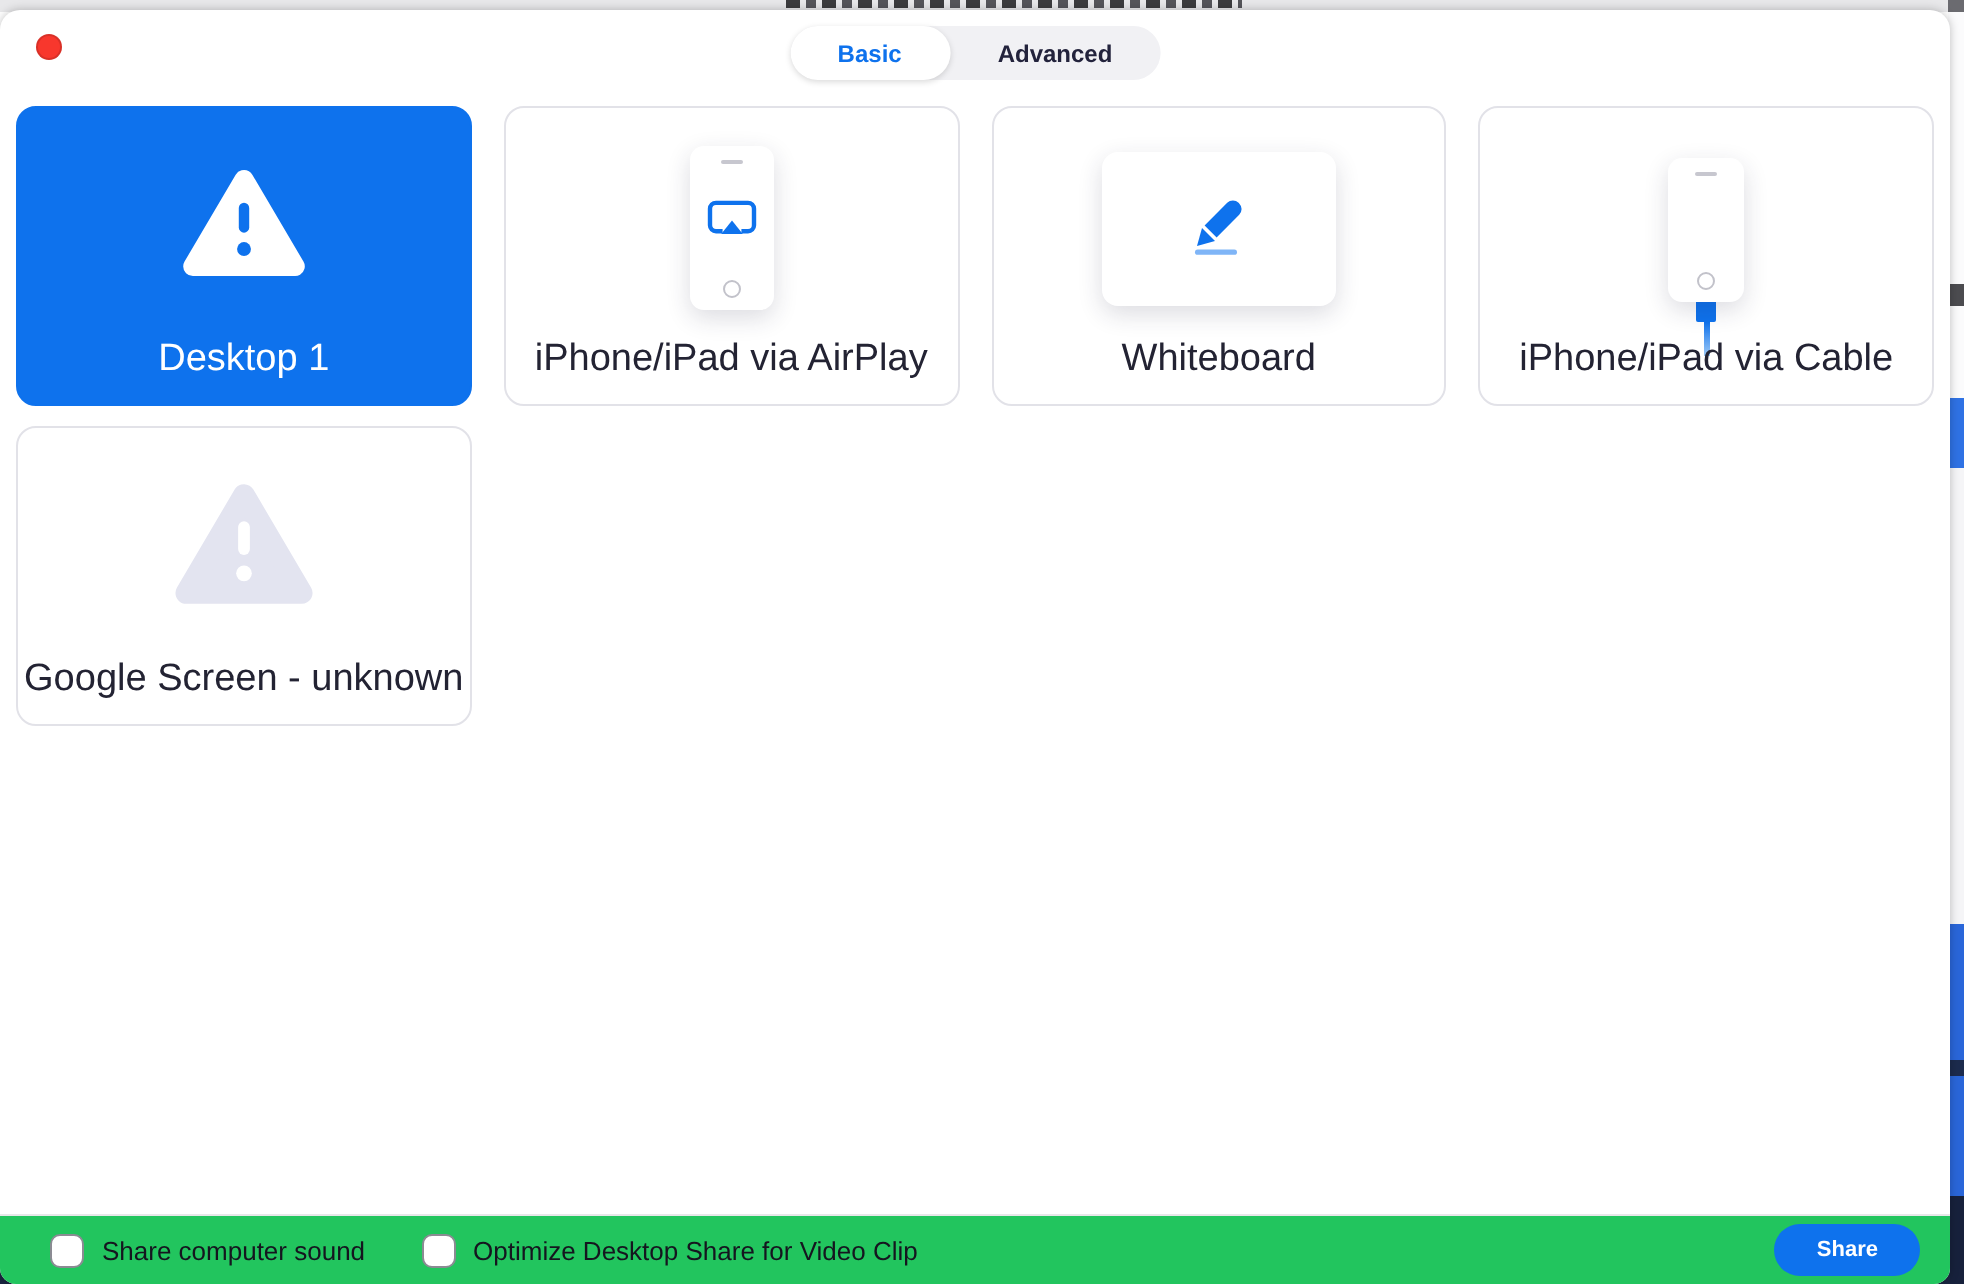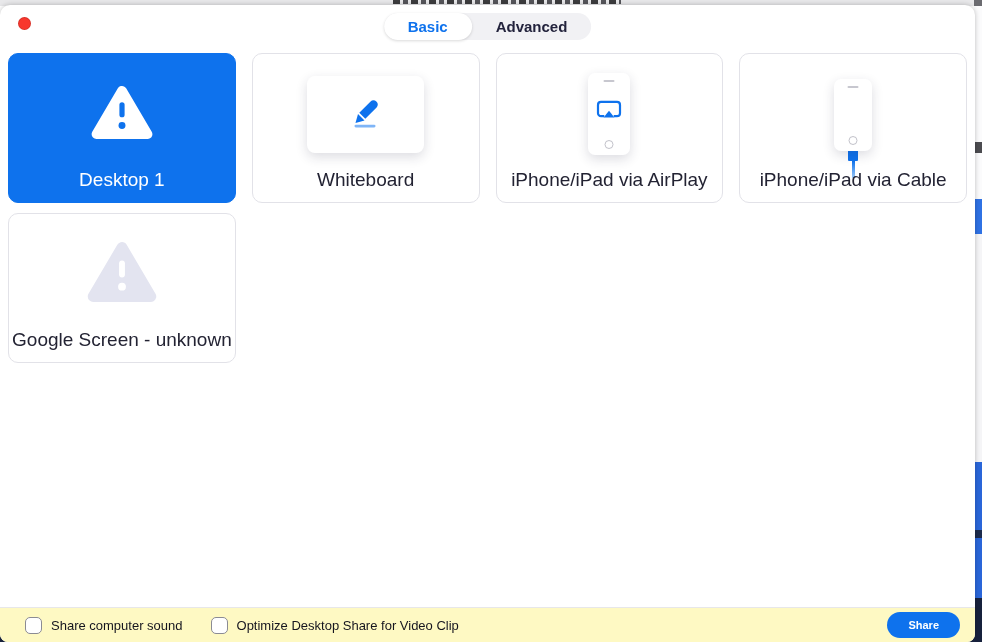--- a/index.html
+++ b/index.html
@@ -17,21 +17,21 @@
   
   .dialog { position:absolute; left:0; top:5px; width:975px; height:637px;
     background:#ffffff; border-radius:10px 10px 8px 8px;
     box-shadow:0 0 5px rgba(0,0,0,.25); }
 
   .header { position:relative; height:48px; }
   .traffic-close { position:absolute; left:18px; top:12px; width:13px; height:13px;
     border-radius:50%; background:#f8372d; border:0.5px solid rgba(0,0,0,.12); cursor:pointer; }
   .segmented { position:absolute; left:50%; top:8px; transform:translateX(-50%);
     display:flex; background:#f1f1f4; border-radius:14px; height:27px; align-items:stretch; }
-  .seg { display:flex; align-items:center; padding:0 24px; font-size:15px; font-weight:700;
+  .seg { display:flex; align-items:center; padding:0 24px; font-size:12px; font-weight:700;
     color:#23233c; border-radius:13.5px; cursor:pointer; }
   .seg.active { background:#ffffff; color:#0E72ED; box-shadow:0 1px 3px rgba(0,0,0,.15); }
 
   
   .tiles { display:grid; grid-template-columns:repeat(4,1fr); gap:10px 16px; padding:0 8px; }
   .tile { position:relative; height:150px; background:#ffffff;
     border:1px solid #e2e2e8; border-radius:10px; cursor:pointer; }
   .tile-icon-area { position:absolute; left:0; right:0; top:0; bottom:28px;
     display:flex; align-items:center; justify-content:center; }
   .tile-label { position:absolute; left:0; right:0; bottom:11px; text-align:center;
@@ -51,21 +51,21 @@
   .home { position:absolute; bottom:6px; left:50%; transform:translateX(-50%);
     width:9px; height:9px; border-radius:50%; border:1.5px solid #c2c2ca; }
   .airplay-glyph { position:absolute; top:50%; left:50%; transform:translate(-50%,-54%); }
   .cable-col { display:flex; flex-direction:column; align-items:center; margin-bottom:-28px; }
   .connector { width:10px; height:12px; background:#0E72ED; border-radius:1px; margin-top:-2px; }
   .cord { width:3px; height:17px; background:linear-gradient(#0E72ED,#9cc8f6); }
 
   
   .footer { position:absolute; left:0; right:0; bottom:0; height:35px;
     border-top:1px solid #e7e7e9; display:flex; align-items:center; padding:0 15px 0 25px;
-    border-radius:0 0 8px 8px; background:#fef9c3; }
+    border-radius:0 0 8px 8px; background:#22c55e; }
   .cb-group { display:flex; align-items:center; cursor:pointer; }
   .cb-group + .cb-group { margin-left:28px; }
   .checkbox { width:17px; height:17px; border:1.6px solid #8b8b93; border-radius:5px;
     background:#fff; margin-right:9px; flex:none; }
   .cb-label { font-size:13px; color:#15151f; }
   .share-btn { margin-left:auto; background:#0E72ED; color:#fff; border:none;
     font-family:inherit; font-size:11px; font-weight:700; padding:7px 21px;
     border-radius:13px; cursor:pointer; }
 
   .corner-frag { position:absolute; background:#1a2540; }
@@ -108,47 +108,47 @@
             <rect x="29.3" y="18" width="5.4" height="15.5" rx="2.7" fill="#0E72ED"></rect>
             <circle cx="32" cy="42" r="3.6" fill="#0E72ED"></circle>
           </svg>
         </span>
       </div>
       <div class="tile-label">Desktop 1</div>
     </div>
 
     <div class="tile">
       <div class="tile-icon-area">
-        <div class="inner-card">
-          <span>
-            <svg width="38" height="36" viewBox="0 0 38 36">
-              <path d="M8.5 29 L11 20 L17.5 26.5 Z" fill="#0E72ED"></path>
-              <path d="M12.3 18.7 L23.6 7.4 a4 4 0 0 1 5.7 0 l0.3 0.3 a4 4 0 0 1 0 5.7 L18.3 24.7 Z" fill="#0E72ED"></path>
-              <rect x="7.5" y="30.8" width="21" height="2.6" rx="1.3" fill="#7FB5F7"></rect>
-            </svg>
-          </span>
-        </div>
-      </div>
-      <div class="tile-label">Whiteboard</div>
-    </div>
-
-    <div class="tile">
-      <div class="tile-icon-area">
         <div class="phone airplay">
           <div class="speaker"></div>
           <span class="airplay-glyph">
             <svg width="26" height="22" viewBox="0 0 26 22">
               <path d="M8.3 16.2 H5 A3 3 0 0 1 2 13.2 V5 A3 3 0 0 1 5 2 h16 a3 3 0 0 1 3 3 v8.2 a3 3 0 0 1 -3 3 h-3.3" fill="none" stroke="#0E72ED" stroke-width="2.2"></path>
               <path d="M13 10.8 L18.4 17.6 H7.6 Z" fill="#0E72ED"></path>
             </svg>
           </span>
           <div class="home"></div>
         </div>
       </div>
       <div class="tile-label">iPhone/iPad via AirPlay</div>
+    </div>
+
+    <div class="tile">
+      <div class="tile-icon-area">
+        <div class="inner-card">
+          <span>
+            <svg width="38" height="36" viewBox="0 0 38 36">
+              <path d="M8.5 29 L11 20 L17.5 26.5 Z" fill="#0E72ED"></path>
+              <path d="M12.3 18.7 L23.6 7.4 a4 4 0 0 1 5.7 0 l0.3 0.3 a4 4 0 0 1 0 5.7 L18.3 24.7 Z" fill="#0E72ED"></path>
+              <rect x="7.5" y="30.8" width="21" height="2.6" rx="1.3" fill="#7FB5F7"></rect>
+            </svg>
+          </span>
+        </div>
+      </div>
+      <div class="tile-label">Whiteboard</div>
     </div>
 
     <div class="tile">
       <div class="tile-icon-area">
         <div class="cable-col">
           <div class="phone cable">
             <div class="speaker"></div>
             <div class="home"></div>
           </div>
           <div class="connector"></div>

